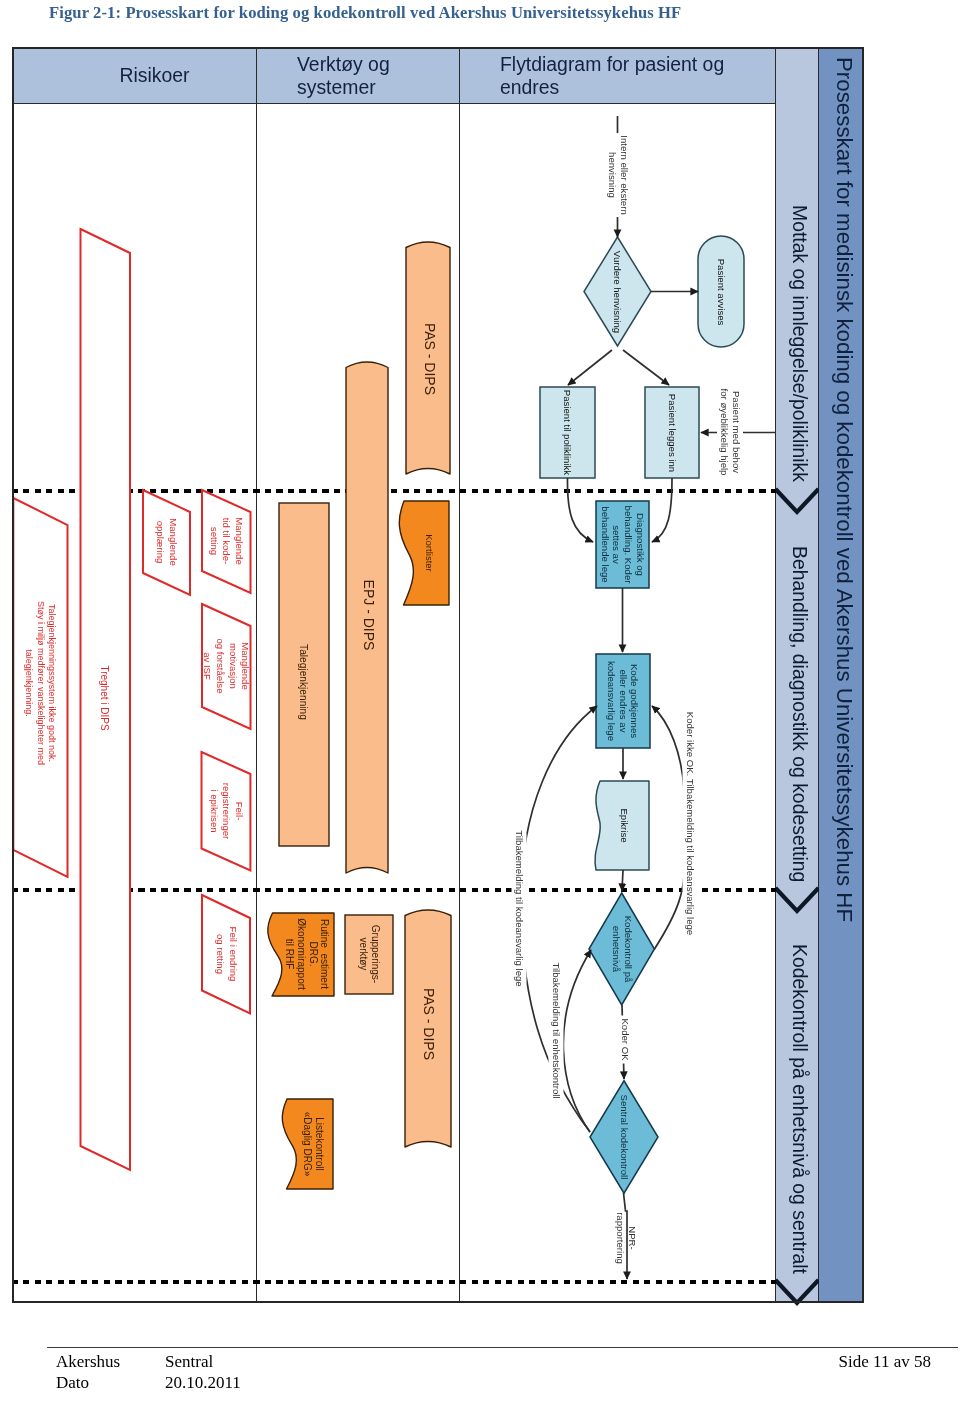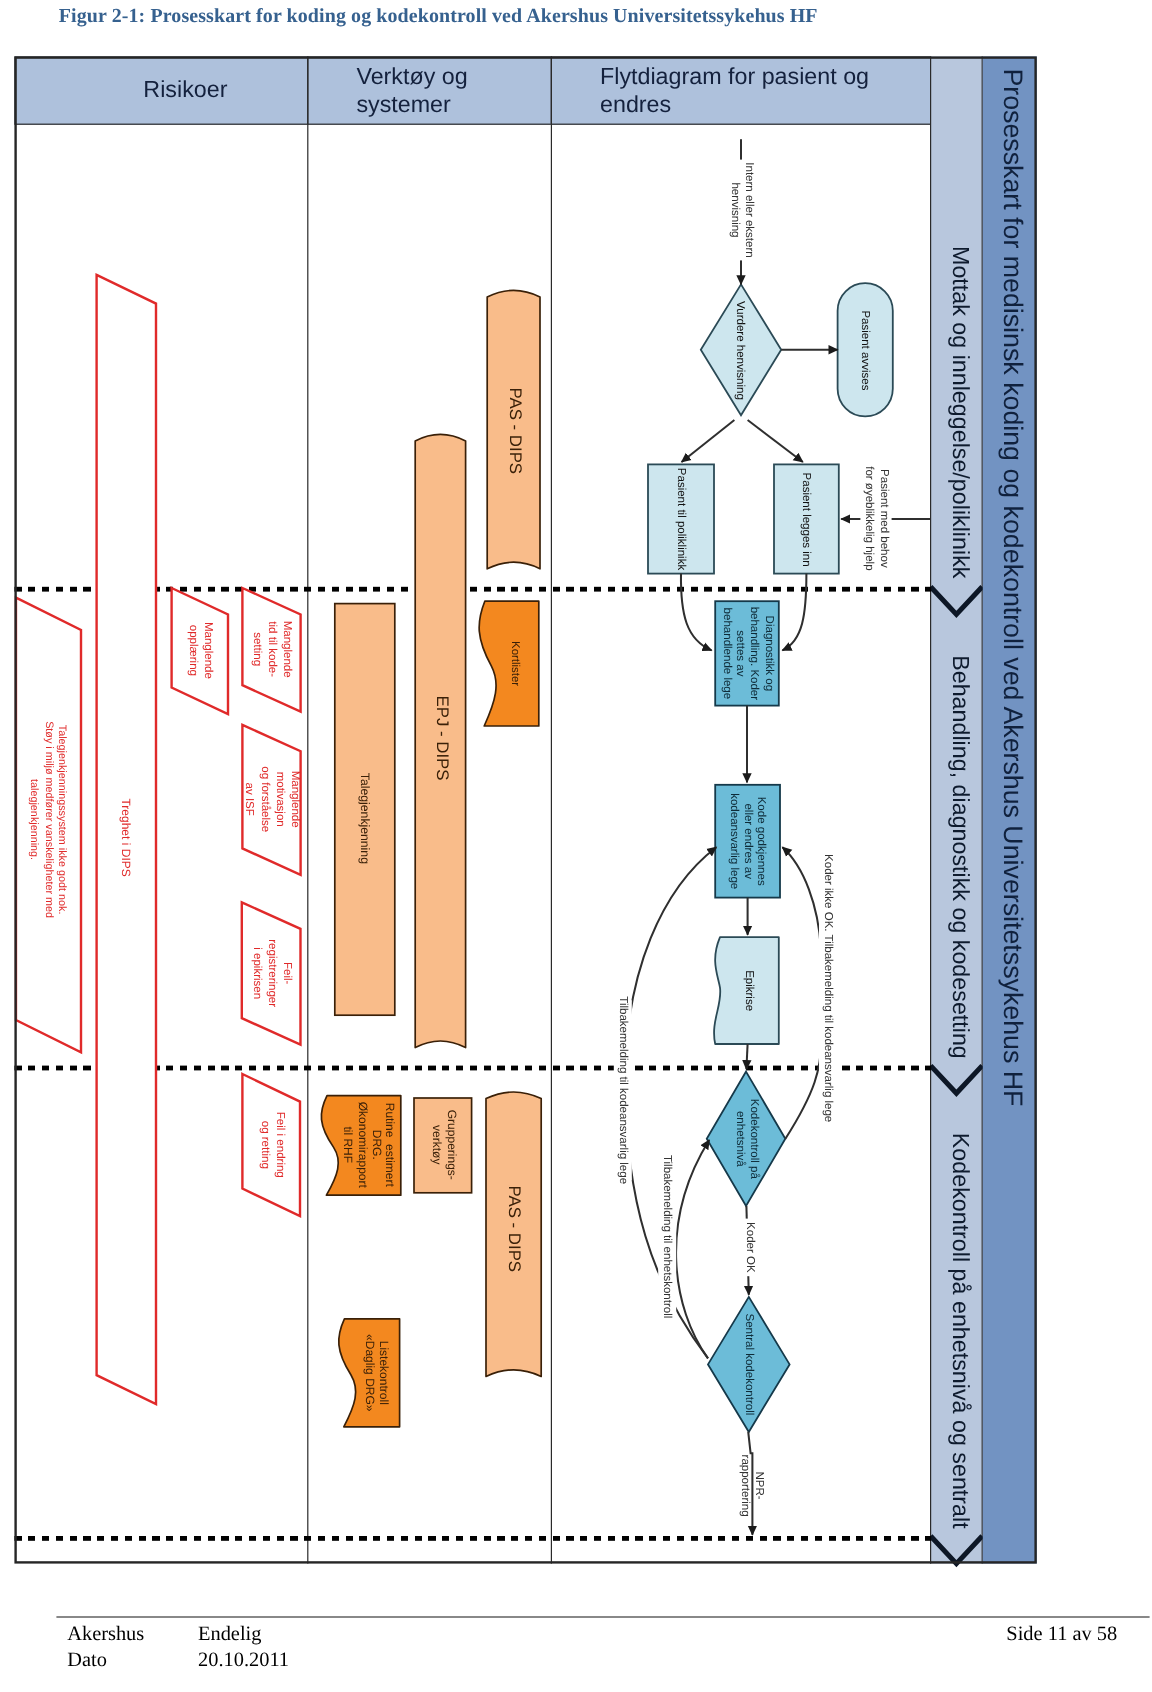--- a/index.html
+++ b/index.html
@@ -165,20 +165,20 @@
   <div class="vtxt" style="left:598.0px;top:1224.5px;width:56.0px;height:26.0px;font-size:9.6px;color:#333;line-height:12.5px;">NPR-
 rapportering</div>
 </div>
 </div>
 
   <div class="footer-rule"></div>
   <div class="table-frame"></div>
   <div class="footer">
     <div class="row">
       <span class="k">Akershus</span>
-      <span>Endelig</span>
+      <span>Sentral</span>
     </div>
     <div class="row">
       <span class="k">Dato</span>
       <span>20.10.2011</span>
     </div>
   </div>
   <div class="pagenum">Side 11 av 58</div>
 
 </body></html>

